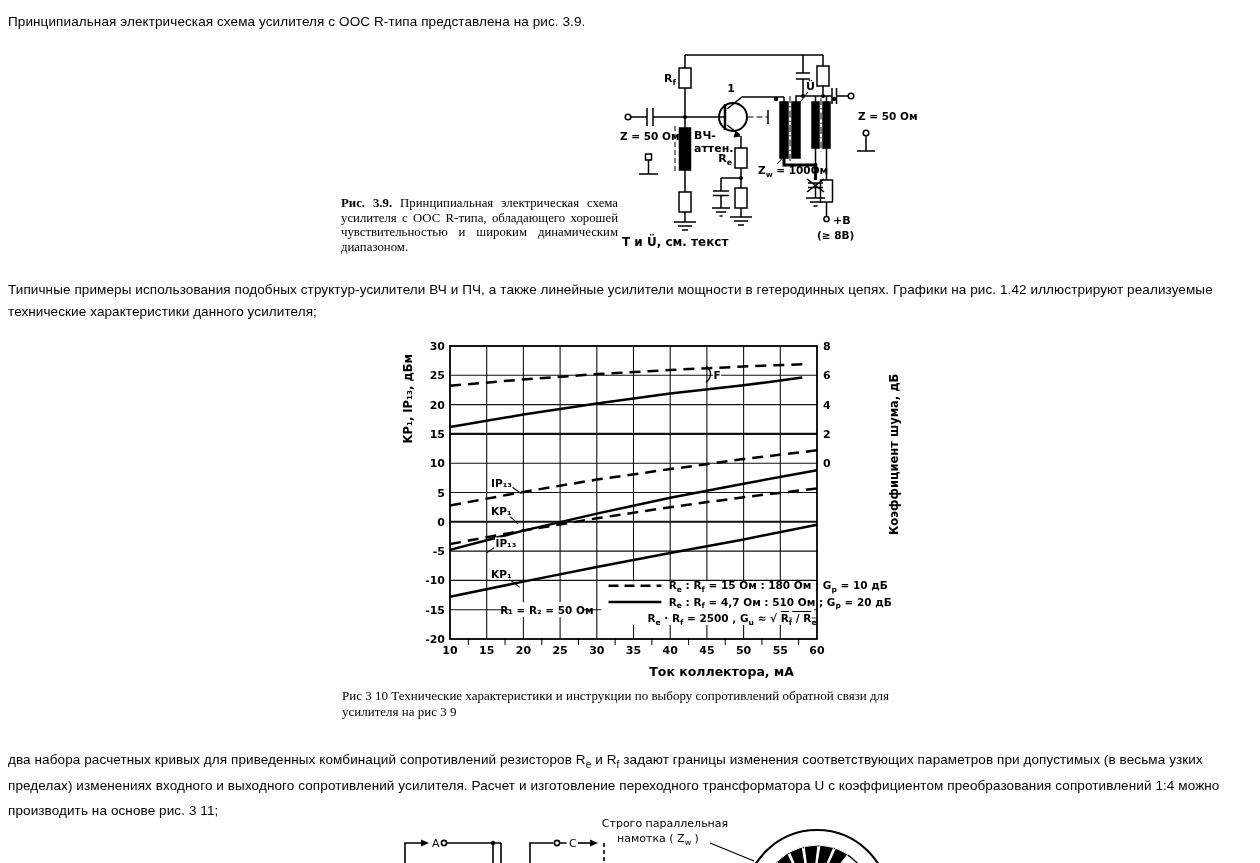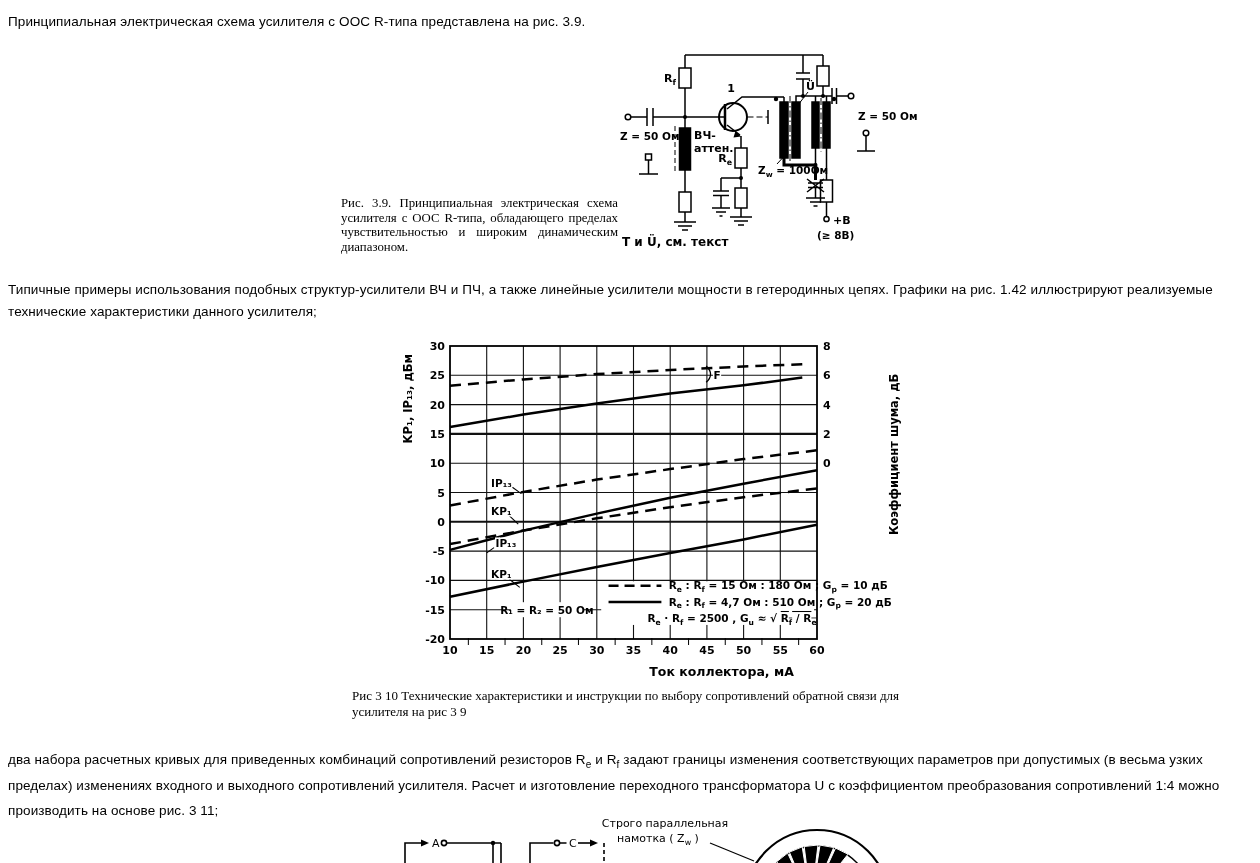--- a/index.html
+++ b/index.html
@@ -16,21 +16,21 @@
     font-size:12.8px;line-height:14.6px;text-align:justify;
   }
   svg.fig{position:absolute;}
   svg text{fill:#000;font-family:"DejaVu Sans","Liberation Sans",sans-serif;}
 </style>
 </head>
 <body>
 
 <div class="para" style="left:8px;top:11px;width:1248px;"><span>Принципиальная электрическая схема усилителя с ООС R-типа представлена на рис. 3.9.</span></div>
 
-<div class="caption" style="left:341px;top:196px;width:277px;"><span style="font-weight: 400;">Рис. 3.9.</span><span>  Принципиальная  электрическая схема усилителя с ООС R-типа, обладающего пределах чувствительностью и широким динамическим диапазоном.</span></div>
+<div class="caption" style="left:341px;top:196px;width:277px;"><span style="font-weight: 700;">Рис. 3.9.</span><span>  Принципиальная  электрическая схема усилителя с ООС R-типа, обладающего хорошей чувствительностью и широким динамическим диапазоном.</span></div>
 
 <svg class="fig" id="fig39-svg" style="left:620px;top:40px;" width="350" height="215" viewBox="0 0 350 215">
   <g stroke="#000" stroke-width="1.5" fill="none">
 
     <path d="M65,15 H203"></path>
 
     <path d="M65,15 V28 M65,48 V88 M65,130 V152 M65,172 V182"></path>
     <rect x="59" y="28" width="12" height="20"></rect>
     <rect x="59.5" y="88" width="11" height="42" fill="#000"></rect>
     <path d="M55,86 V132" stroke-dasharray="5 3" stroke-width="1"></path>
@@ -188,21 +188,21 @@
     <line x1="114.39" y1="153.226" x2="123.198" y2="159.672" stroke="#000" stroke-width="1.1"></line>
     <text x="93.104" y="152.538" font-size="10.5" font-weight="700" fill="#000" stroke="#fff" stroke-width="3" paint-order="stroke">IP₁₃</text>
     <line x1="111.45400000000001" y1="181.94" x2="120.262" y2="190.14399999999998" stroke="#000" stroke-width="1.1"></line>
     <text x="93.104" y="181.252" font-size="10.5" font-weight="700" fill="#000" stroke="#fff" stroke-width="3" paint-order="stroke">KP₁</text>
     <line x1="96.03999999999999" y1="213.58399999999997" x2="88.7" y2="218.858" stroke="#000" stroke-width="1.1"></line>
     <text x="97.508" y="212.89600000000002" font-size="10.5" font-weight="700" fill="#000" stroke="#fff" stroke-width="3" paint-order="stroke">IP₁₃</text>
     <line x1="111.45400000000001" y1="245.22799999999998" x2="121.73" y2="253.43200000000002" stroke="#000" stroke-width="1.1"></line>
     <text x="93.104" y="243.95399999999998" font-size="10.5" font-weight="700" fill="#000" stroke="#fff" stroke-width="3" paint-order="stroke">KP₁</text>
   </svg>
 
-<div class="caption" style="left:342px;top:688px;width:597px;font-size:13px;line-height:15.5px;text-align:left;margin-left:10px;"><span>Рис  3 10  Технические характеристики и инструкции по выбору сопротивлений обратной связи для усилителя на рис  3 9</span></div>
+<div class="caption" style="left:342px;top:688px;width:597px;font-size:13px;line-height:15.5px;text-align:left;"><span>Рис  3 10  Технические характеристики и инструкции по выбору сопротивлений обратной связи для усилителя на рис  3 9</span></div>
 
 <div class="para" style="left:8px;top:747px;width:1250px;line-height:25.5px;"><span>два набора расчетных кривых для приведенных комбинаций сопротивлений резисторов R</span><sub>e</sub><span> и R</span><sub>f</sub><span> задают границы изменения соответствующих параметров при допустимых (в весьма узких пределах) изменениях входного и выходного сопротивлений усилителя. Расчет и изготовление переходного трансформатора U с коэффициентом преобразования сопротивлений 1:4 можно производить на основе рис. 3 11;</span></div>
 
 <svg class="fig" id="fig311-svg" style="left:380px;top:815px;" width="530" height="48" viewBox="0 0 530 48">
   <g stroke="#000" stroke-width="1.6" fill="none">
     <path d="M25,48 V28 H41"></path>
     <polygon points="41,24.5 49,28 41,31.5" fill="#000" stroke="none"></polygon>
     <circle cx="64" cy="28" r="2.6"></circle>
     <path d="M66.6,28 H113 M113,28 H121 M121,28 V48 M113,28 V48"></path>
     <circle cx="113" cy="28" r="2.2" fill="#000" stroke="none"></circle>

